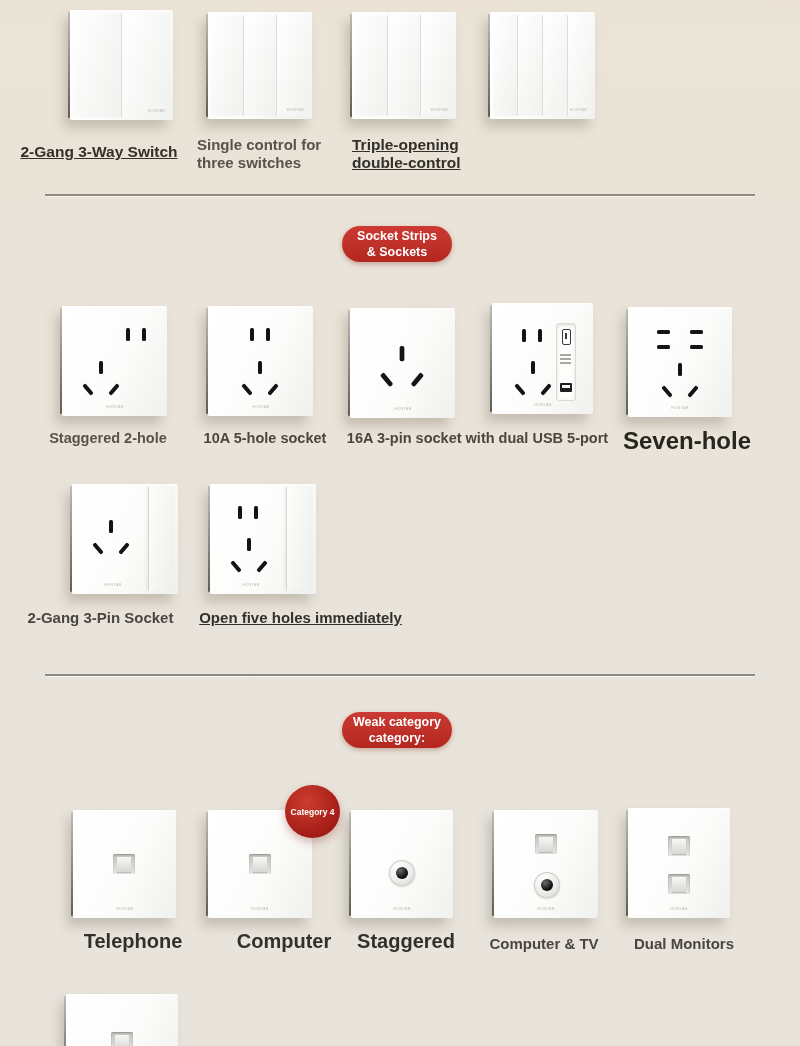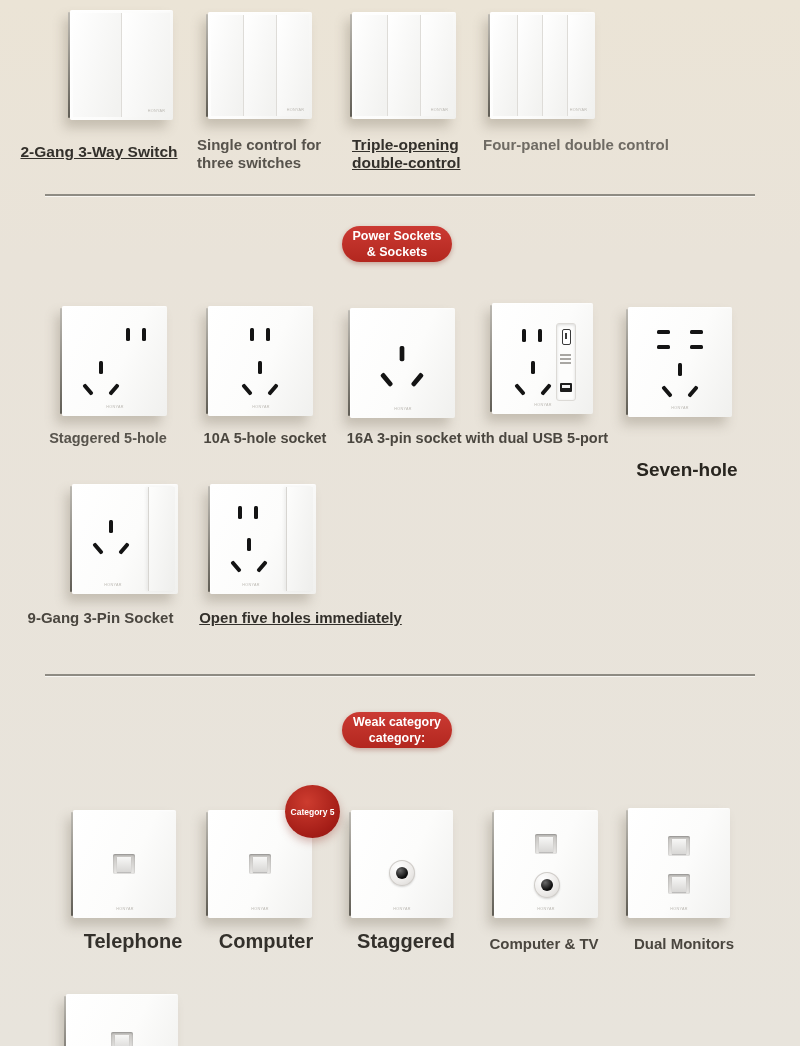--- a/index.html
+++ b/index.html
@@ -77,21 +77,21 @@
     background:radial-gradient(circle at 35% 30%, #6a6a6a 0%, #0e0e0e 65%);
   }
 
   
   .lbl { position:absolute; font-weight:bold; color:#4a463f; font-size:15px; line-height:1.18; text-align:center; }
   .lbl span { display:block; }
   .lbl.left { text-align:left; }
   .lbl.dark { color:#33302b;text-decoration:underline; }
   .lbl.muted { color:#6f6b64; }
   .lbl.mid { color:#57534c; }
-  .lbl.big { font-size:19px; color:#28251f;margin-top:32px; }
+  .lbl.big { font-size:24px; color:#28251f; }
   .lbl.xl { font-size:20px; color:#33302b; }
 
   .divider { position:absolute; left:45px; width:710px; height:2px; background:#8e8b83; box-shadow:0 1px 0 rgba(255,255,255,.65); }
 
   .pill {
     position:absolute; width:110px; height:36px; border-radius:18px;
     background:linear-gradient(180deg,#cb3a33,#b3271f);
     color:#fff; font-weight:bold; font-size:12.5px; line-height:1.3; text-align:center;
     display:flex; flex-direction:column; justify-content:center;
     box-shadow:0 2px 5px rgba(130,45,35,.35);
@@ -143,26 +143,25 @@
 
   <div class="lbl dark" style="left:14px;top:143px;width:170px;font-size:15.5px">2-Gang 3-Way Switch</div>
   <div class="lbl left mid" style="left:197px;top:136px;width:140px">
     <span>Single control for</span>
     <span>three switches</span>
   </div>
   <div class="lbl left dark" style="left:352px;top:136px;width:120px;font-size:15.5px">
     <span>Triple-opening</span>
     <span>double-control</span>
   </div>
-  <div class="lbl left muted" style="left:483px;top:136px;width:200px">Four-panel double control</div>
 
   <div class="divider" style="top:194px"></div>
 
   <div class="pill" style="left:342px;top:226px">
-    <span>Power Sockets</span>
+    <span>Socket Strips</span>
     <span>&amp; Sockets</span>
   </div>
 
   <div class="plate" style="left:62px;top:306px;width:105px;height:110px">
     <div class="flat2" style="left:64px;top:22px">
         <i class="slot s1"></i>
         <i class="slot s2"></i>
       </div>
     <div class="pin3" style="left:17px;top:55px">
         <i class="slot c"></i>
@@ -218,21 +217,21 @@
         <i class="slot h" style="left:62px;top:38px"></i>
     </div>
     <div class="pin3" style="left:30px;top:56px">
         <i class="slot c"></i>
         <i class="slot tl"></i>
         <i class="slot tr"></i>
       </div>
     <span class="brand center">HONYAR</span>
   </div>
 
-  <div class="lbl mid" style="left:33px;top:430px;width:150px;font-size:14.5px">Staggered 5-hole</div>
+  <div class="lbl mid" style="left:33px;top:430px;width:150px;font-size:14.5px">Staggered 2-hole</div>
   <div class="lbl" style="left:190px;top:430px;width:150px;font-size:14.5px">10A 5-hole socket</div>
   <div class="lbl" style="left:345px;top:430px;width:265px;font-size:14.5px">16A 3-pin socket with dual USB 5-port</div>
   <div class="lbl big" style="left:622px;top:427px;width:130px">Seven-hole</div>
 
   <div class="plate" style="left:72px;top:484px;width:106px;height:110px">
     <div class="rocker"></div>
     <div class="pin3" style="left:17px;top:36px">
         <i class="slot c"></i>
         <i class="slot tl"></i>
         <i class="slot tr"></i>
@@ -246,31 +245,31 @@
         <i class="slot s2"></i>
       </div>
     <div class="pin3" style="left:17px;top:54px">
         <i class="slot c"></i>
         <i class="slot tl"></i>
         <i class="slot tr"></i>
       </div>
     <span class="brand center" style="margin-left:-26px">HONYAR</span>
   </div>
 
-  <div class="lbl" style="left:18px;top:609px;width:165px">9-Gang 3-Pin Socket</div>
+  <div class="lbl" style="left:18px;top:609px;width:165px">2-Gang 3-Pin Socket</div>
   <div class="lbl dark" style="left:193px;top:609px;width:215px">Open five holes immediately</div>
 
   <div class="divider" style="top:674px"></div>
 
   <div class="pill" style="left:342px;top:712px">
     <span>Weak category</span>
     <span>category:</span>
   </div>
 
-  <div class="cat-badge">Category 5</div>
+  <div class="cat-badge">Category 4</div>
 
   <div class="plate" style="left:73px;top:810px;width:103px;height:108px">
     <div class="jack" style="left:40px;top:44px"></div>
     <span class="brand center">HONYAR</span>
   </div>
   <div class="plate" style="left:208px;top:810px;width:104px;height:108px">
     <div class="jack" style="left:41px;top:44px"></div>
     <span class="brand center">HONYAR</span>
   </div>
   <div class="plate" style="left:351px;top:810px;width:102px;height:108px">
@@ -282,21 +281,21 @@
     <div class="coax" style="left:40px;top:62px"></div>
     <span class="brand center">HONYAR</span>
   </div>
   <div class="plate" style="left:628px;top:808px;width:102px;height:110px">
     <div class="jack" style="left:40px;top:28px"></div>
     <div class="jack" style="left:40px;top:66px"></div>
     <span class="brand center">HONYAR</span>
   </div>
 
   <div class="lbl xl" style="left:63px;top:930px;width:140px">Telephone</div>
-  <div class="lbl xl" style="left:196px;top:930px;width:140px">Computer</div>
+  <div class="lbl xl" style="left:214px;top:930px;width:140px">Computer</div>
   <div class="lbl xl" style="left:336px;top:930px;width:140px">Staggered</div>
   <div class="lbl" style="left:479px;top:935px;width:130px">Computer &amp; TV</div>
   <div class="lbl" style="left:619px;top:935px;width:130px">Dual Monitors</div>
 
   <div class="plate" style="left:66px;top:994px;width:112px;height:90px">
     <div class="jack" style="left:45px;top:38px"></div>
   </div>
 
 </div>
 

